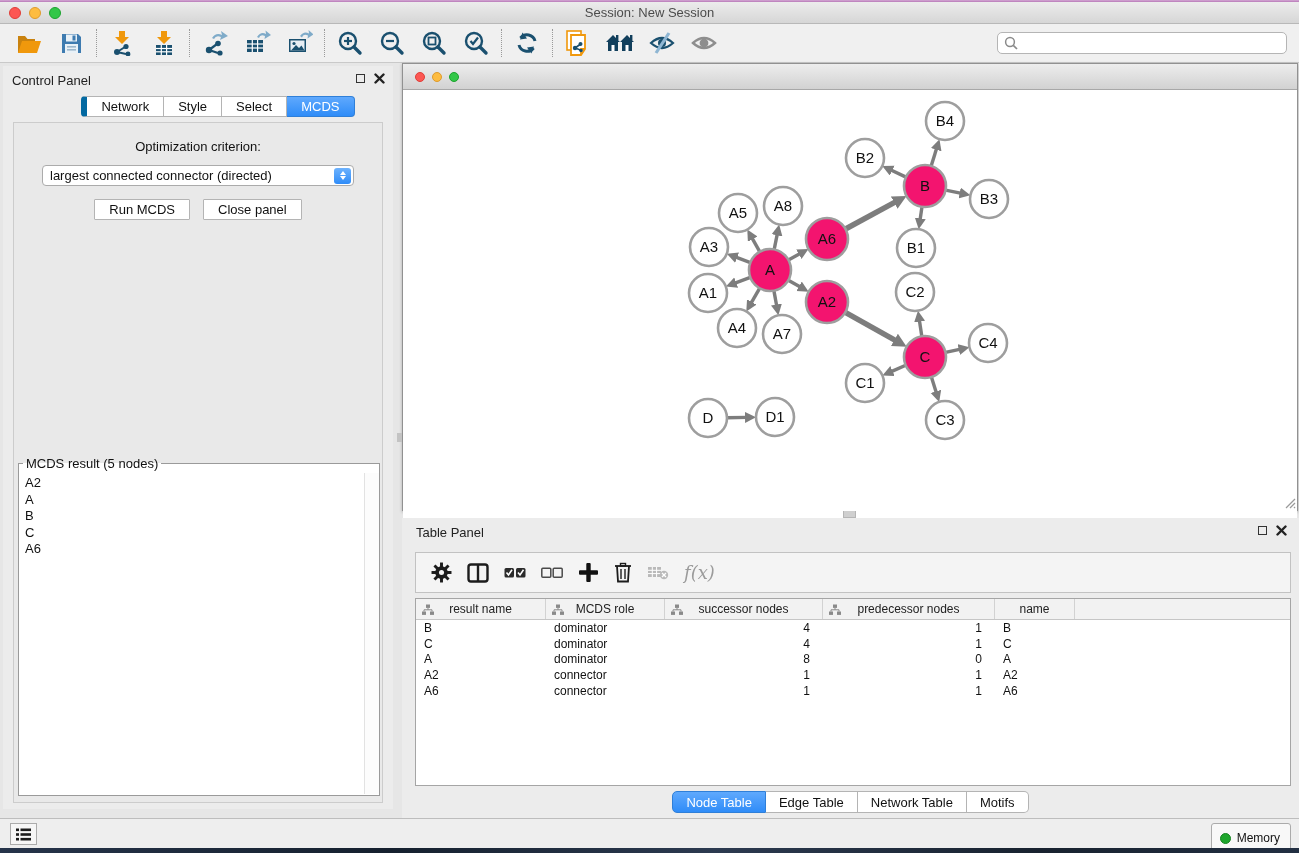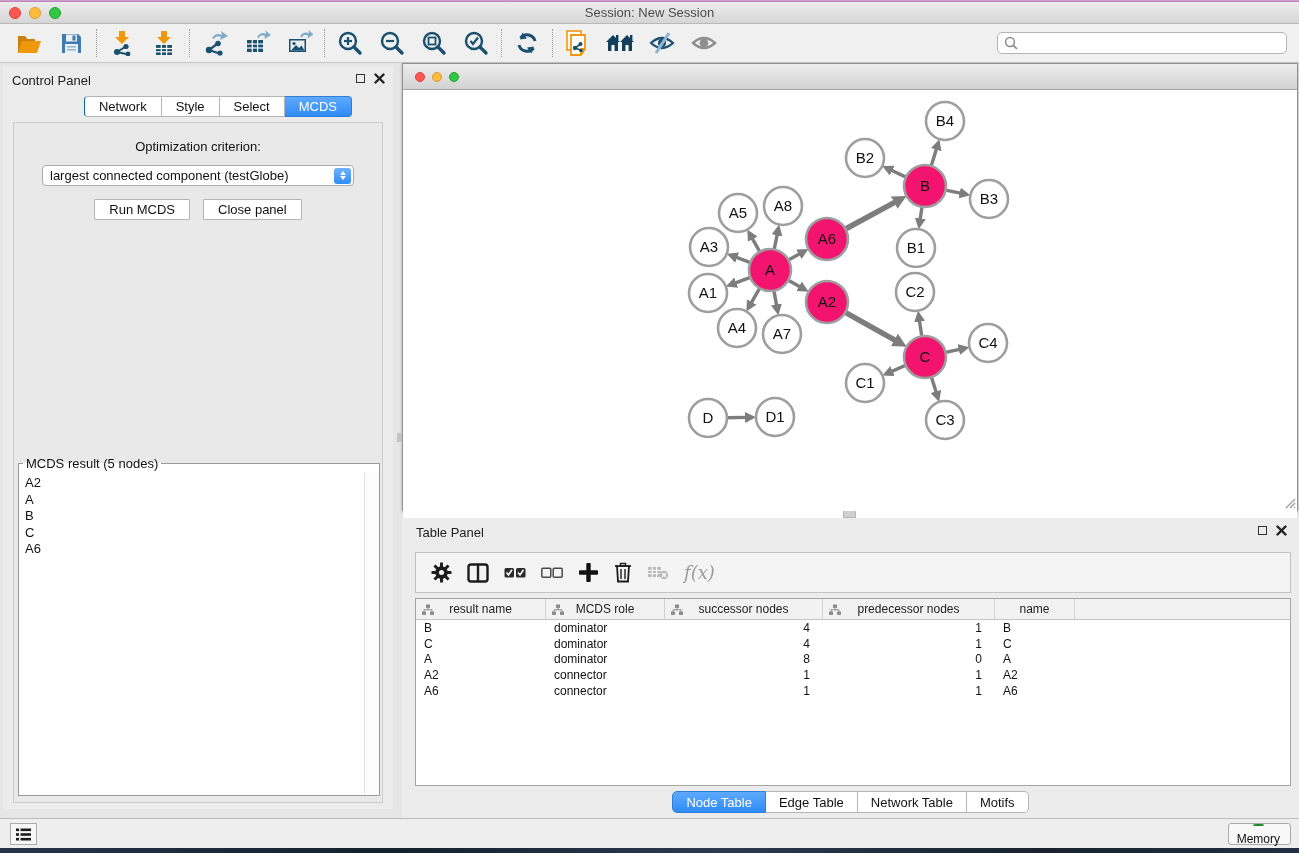--- a/index.html
+++ b/index.html
@@ -36,21 +36,21 @@
 
   
   .control-panel { position:absolute; left:3px; top:3px; width:390px; height:743px; background:#ececec; }
   .panel-head { position:relative; height:26px; }
   .panel-head .ptitle { position:absolute; left:9px; top:7px; font-size:13px; color:#222; }
   .panel-head .pbtns { position:absolute; right:8px; top:7px; display:flex; gap:9px; align-items:center; }
   .float-box { width:9px; height:9px; border:1.6px solid #333; display:inline-block; cursor:pointer; }
   .cp-tabs { position:absolute; left:0; top:30px; width:100%; display:flex; justify-content:center; }
   .cp-tab { height:21px; padding:0 14px; background:#fff; border:1px solid #b4b4b4; border-left:none;
     font-size:13px; line-height:20px; color:#111; cursor:pointer; }
-  .cp-tab:first-child { border-left:1px solid #0369a1; border-radius:4px 0 0 4px;margin-left:40px; }
+  .cp-tab:first-child { border-left:6px solid #0369a1; border-radius:4px 0 0 4px;margin-left:40px; }
   .cp-tab:last-child { border-radius:0 4px 4px 0; }
   .cp-tab.active { background:linear-gradient(#5fa9fd,#2f8cf8); border-color:#2f7fd8; color:#fff; }
   .cp-body { position:absolute; left:10px; top:56px; width:370px; height:681px;
     background:#e9e9e9; border:1px solid #cccccc; }
   .opt-label { margin-top:16px; text-align:center; font-size:13px; color:#111; }
   .criterion { position:relative; margin:11px auto 0; width:312px; height:21px; background:#fff;
     border:1px solid #ababab; border-radius:4px; font-size:13px; line-height:19px; padding-left:7px; color:#111; cursor:pointer; }
   .criterion .stepper { position:absolute; right:2px; top:1.5px; width:17px; height:16px; border-radius:3px;
     background:linear-gradient(#6db2fd,#2f8cf8); display:flex; flex-direction:column; align-items:center; justify-content:center; gap:1px; }
   .stepper i { width:0; height:0; border-left:3.5px solid transparent; border-right:3.5px solid transparent; display:block; }
@@ -99,22 +99,22 @@
   .tp-tab { height:22px; padding:0 13px; background:#fff; border:1px solid #b4b4b4; border-left:none;
     font-size:13px; line-height:21px; color:#111; cursor:pointer; }
   .tp-tab:first-child { border-left:1px solid #b4b4b4; border-radius:5px 0 0 5px; }
   .tp-tab:last-child { border-radius:0 5px 5px 0; }
   .tp-tab.active { background:linear-gradient(#5fa9fd,#2f8cf8); border-color:#2f7fd8; color:#fff; }
 
   
   .statusbar { position:absolute; left:0; top:818px; width:1299px; height:30px; background:#eeeeee; border-top:1px solid #bdbdbd; }
   .hamburger { position:absolute; left:10px; top:4px; width:27px; height:22px; background:#f6f6f6;
     border:1px solid #ababab; display:flex; align-items:center; justify-content:center; cursor:pointer; }
-  .memory-btn { position:absolute; right:8px; top:4px; height:22px; padding:0 10px 0 8px; background:#f8f8f8;
-    border:1px solid #ababab; border-radius:3px; display:flex; align-items:center; gap:6px; font-size:12px; color:#111; cursor:pointer;flex-direction:column; }
+  .memory-btn { position:absolute; right:8px; top:4px; height:30px; padding:0 10px 0 8px; background:#f8f8f8;
+    border:1px solid #ababab; border-radius:3px; display:flex; align-items:center; gap:6px; font-size:12px; color:#111; cursor:pointer; }
   .memdot { width:11px; height:11px; border-radius:50%; background:#1ea62d; border:1px solid #158421; }
 </style>
 </head>
 <body>
 
 <div class="strip-top"></div>
 
 <div class="titlebar">
   <div class="traffic">
     <span class="tl red"></span>
@@ -306,21 +306,21 @@
     </div>
     <div class="cp-tabs">
         <div class="cp-tab">Network</div>
         <div class="cp-tab">Style</div>
         <div class="cp-tab">Select</div>
         <div class="cp-tab active">MCDS</div>
       </div>
     <div class="cp-body">
       <div class="opt-label">Optimization criterion:</div>
       <div class="criterion">
-        <span>largest connected component (testGlobe)</span>
+        <span>largest connected connector (directed)</span>
         <span class="stepper">
             <i class="up"></i>
             <i class="dn"></i>
           </span>
       </div>
       <div class="cp-buttons">
         <button class="mac-btn">Run MCDS</button>
         <button class="mac-btn">Close panel</button>
       </div>
       <fieldset class="result-box">

